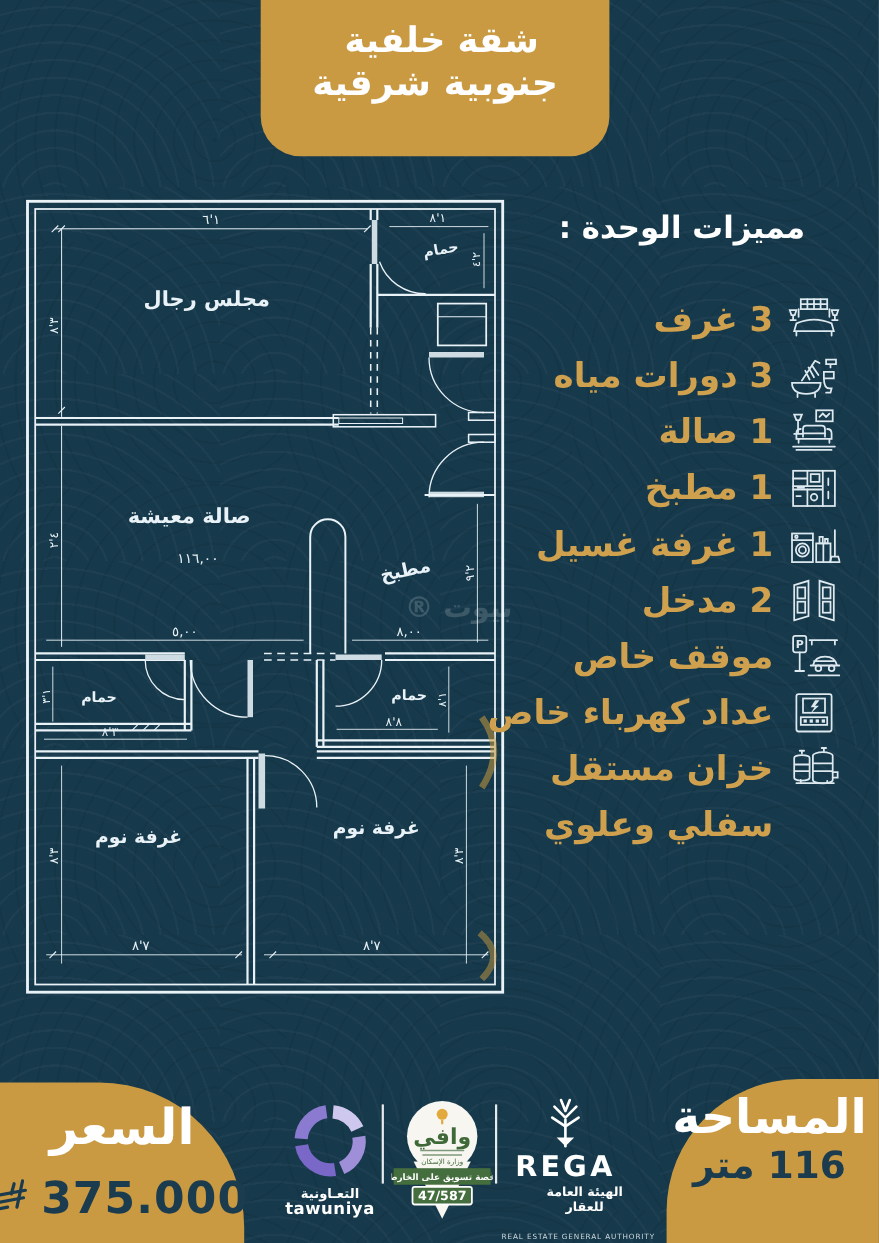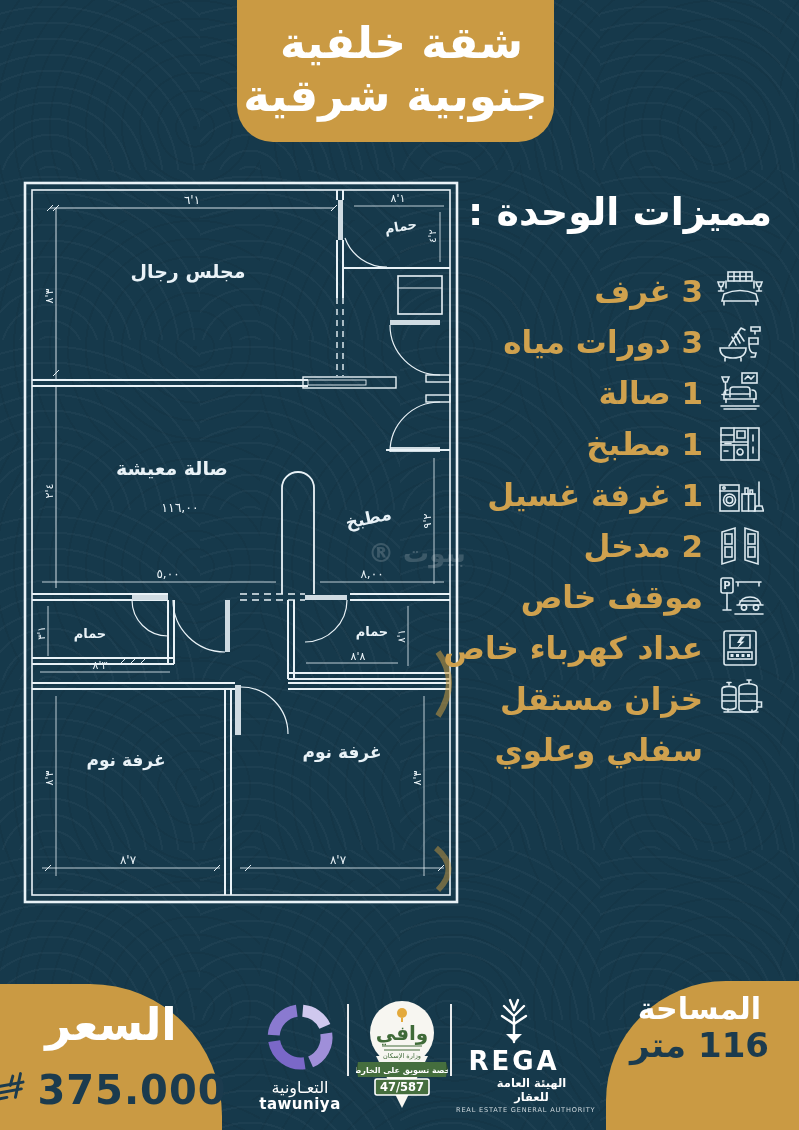--- a/index.html
+++ b/index.html
@@ -7,52 +7,52 @@
   #poster{position:relative;width:799px;height:1130px;overflow:hidden;
     background-color:#16394b;
     background-image:
       repeating-radial-gradient(circle at 25% 108%, rgba(255,255,255,0.030) 0 2px, rgba(255,255,255,0) 2px 16px),
       repeating-radial-gradient(circle at 75% 58%, rgba(0,0,0,0.05) 0 2px, rgba(0,0,0,0) 2px 18px);
     background-size:200px 170px, 260px 220px;}
   .abs{position:absolute;}
   
   .top-badge{left:237px;top:0;width:317px;height:142px;background:#CA9A43;
     border-radius:0 0 36px 36px;text-align:center;color:#fff;direction:rtl;}
-  .top-badge .l1{font-size:44px;font-weight:800;margin-top:18px;line-height:1.15;margin-left:12px;}
-  .top-badge .l2{font-size:45px;font-weight:800;line-height:1.2;}
+  .top-badge .l1{font-size:32px;font-weight:800;margin-top:18px;line-height:1.15;margin-left:12px;}
+  .top-badge .l2{font-size:33px;font-weight:800;line-height:1.2;}
   
   .feat-title{left:450px;top:190px;width:340px;text-align:center;color:#ffffff;
-    font-size:38px;font-weight:800;direction:rtl;white-space:nowrap;}
+    font-size:28px;font-weight:800;direction:rtl;white-space:nowrap;}
   .feat-list{right:35px;top:266px;width:420px;}
   .feat-row{display:flex;justify-content:flex-end;align-items:center;height:51px;gap:13px;}
   .feat-label{color:#CFA14E;font-size:31px;font-weight:800;direction:rtl;white-space:nowrap;line-height:1;}
   .feat-icon{width:48px;height:48px;flex:0 0 48px;display:flex;align-items:center;justify-content:center;}
   
   .watermark{left:368px;top:538px;color:#ffffff;opacity:0.16;font-size:26px;font-weight:800;direction:rtl;text-align:center;}
   
   .price-badge{left:0;top:984px;width:222px;height:146px;background:#CA9A43;
     border-radius:0 132px 0 0;text-align:center;color:#fff;}
   .price-badge .t{font-size:45px;font-weight:800;margin-top:14px;direction:rtl;}
   .price-badge .row{display:flex;align-items:center;justify-content:center;gap:8px;margin-top:16px;}
   .price-badge .v{color:#1B3B4E;font-size:40px;font-weight:800;letter-spacing:1px;}
   .area-badge{right:0;top:981px;width:193px;height:149px;background:#CA9A43;
     border-radius:120px 0 0 0;text-align:center;color:#fff;direction:rtl;padding-right:6px;box-sizing:border-box;}
-  .area-badge .t{font-size:30px;font-weight:800;margin-top:10px;}
+  .area-badge .t{font-size:43px;font-weight:800;margin-top:10px;}
   .area-badge .v{color:#1B3B4E;font-size:34px;font-weight:800;line-height:1.15;}
   .area-badge .s{color:#1B3B4E;font-size:27px;font-weight:800;line-height:1.25;}
   
   .divider{width:2px;height:72px;background:rgba(255,255,255,0.9);top:1004px;}
   .tawuniya{left:256px;top:1002px;width:88px;text-align:center;color:#fff;}
-  .tawuniya .ar{font-size:16px;font-weight:400;direction:rtl;margin-top:2px;}
+  .tawuniya .ar{font-size:12px;font-weight:700;direction:rtl;margin-top:2px;}
   .tawuniya .en{font-size:15px;font-weight:800;letter-spacing:0.5px;margin-top:-2px;}
   .wafi{left:356px;top:1000px;width:92px;}
   .rega{left:456px;top:998px;width:116px;text-align:center;color:#fff;}
   .rega .name{font-size:26px;font-weight:800;letter-spacing:3px;line-height:1;}
   .rega .ar{font-size:11.5px;font-weight:700;direction:rtl;margin-top:2px;margin-left:35px;}
-  .rega .en{font-size:6.6px;letter-spacing:0.8px;color:#cfd9de;margin-top:2px;white-space:nowrap;}
+  .rega .en{font-size:6.6px;letter-spacing:0.8px;color:#cfd9de;margin-top:16px;white-space:nowrap;}
   svg text{font-family:"DejaVu Sans","Liberation Sans",sans-serif;}
 </style>
 </head>
 <body>
 
 <div id="poster">
 
   <div class="abs top-badge">
     <div class="l1">شقة خلفية</div>
     <div class="l2">جنوبية شرقية</div>

